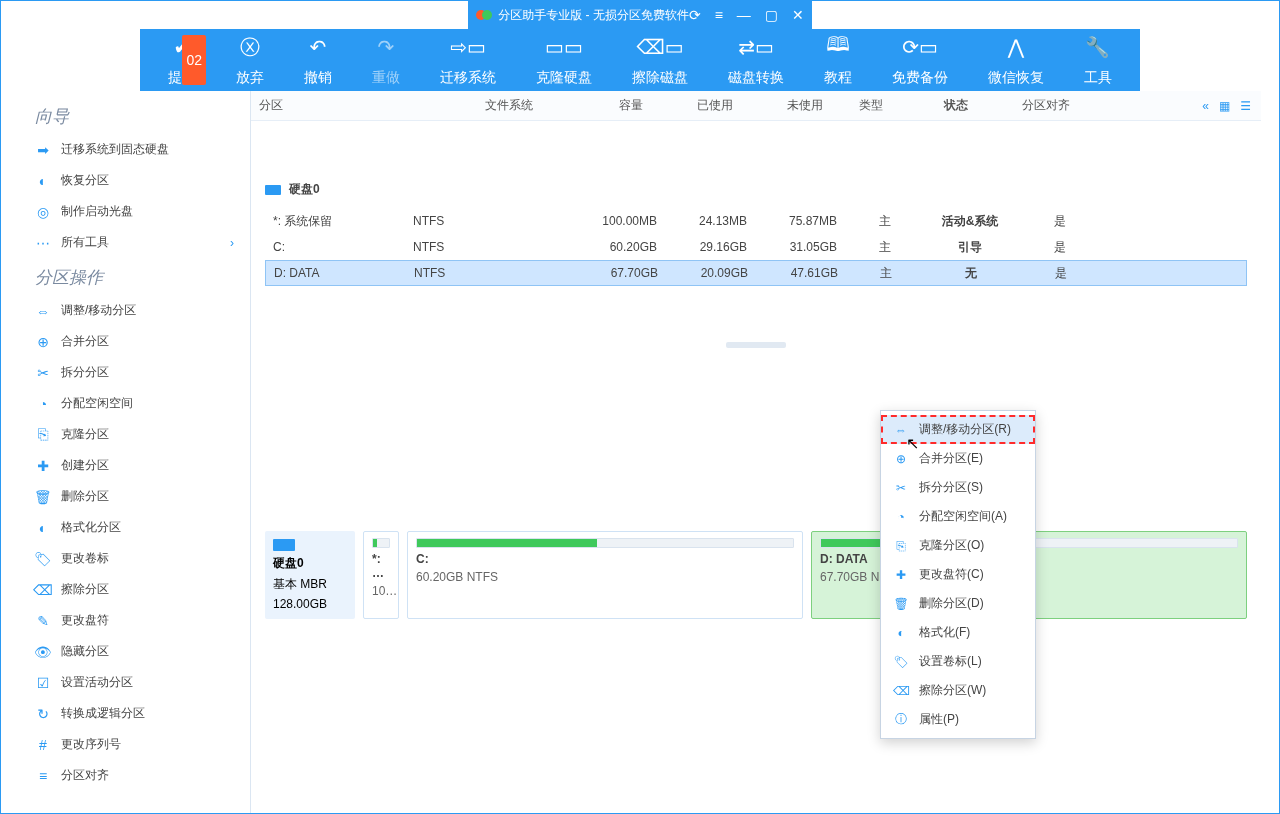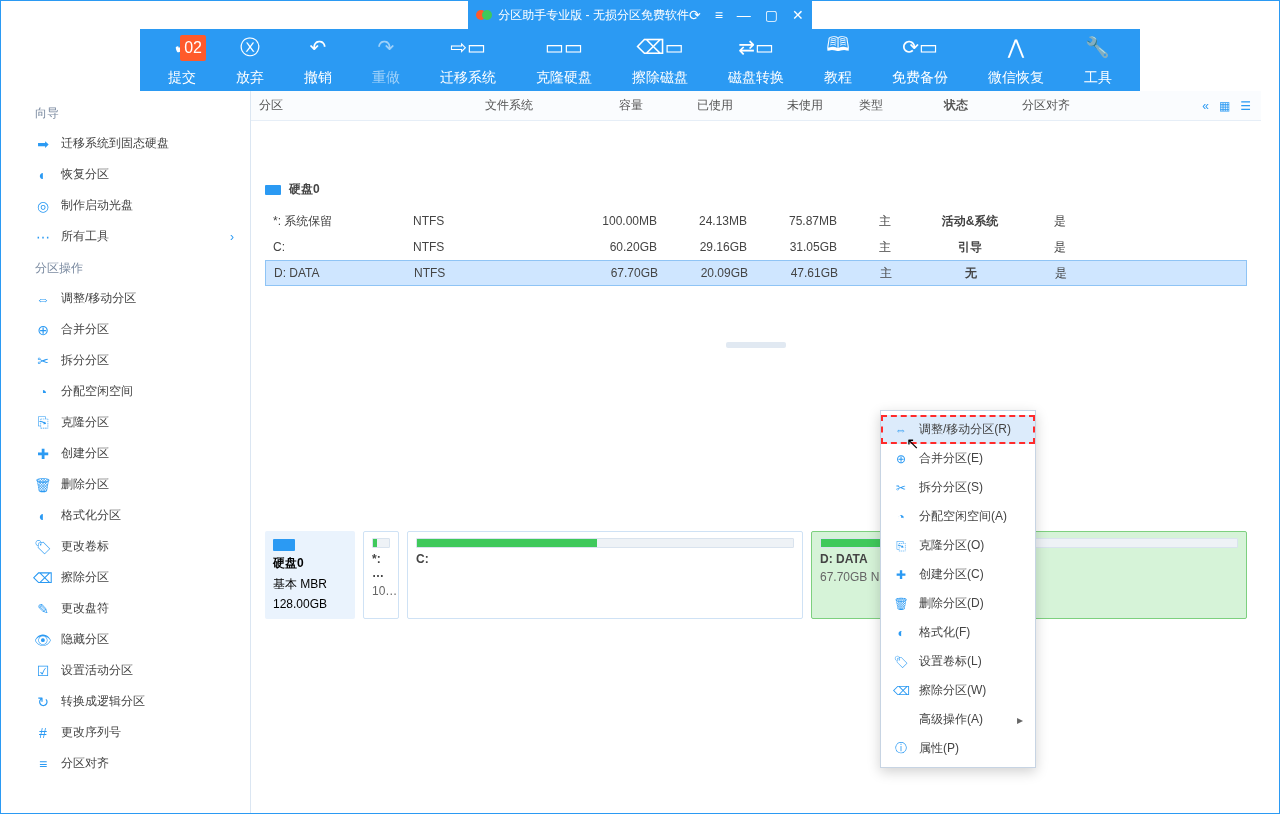--- a/index.html
+++ b/index.html
@@ -8,25 +8,25 @@
 .titlebar{height:28px;background:#2b9af3;color:#fff;display:flex;align-items:center;padding:0 8px;}
 .titlebar .logo{width:16px;height:16px;margin-right:6px;display:inline-flex;}
 .titlebar .title{flex:1;font-size:12px;}
 .titlebar .winbtns{display:flex;gap:14px;align-items:center;}
 .titlebar .winbtns span{cursor:pointer;font-size:14px;line-height:1;}
 .toolbar{height:62px;background:#2b9af3;display:flex;align-items:stretch;padding:0 8px;}
 .tb-btn{display:flex;flex-direction:column;align-items:center;justify-content:center;color:#fff;padding:0 20px;cursor:pointer;position:relative;}
 .tb-btn.disabled{opacity:.55;cursor:default;}
 .tb-btn .tb-ico{height:28px;display:flex;align-items:center;justify-content:center;font-size:20px;}
 .tb-btn .tb-lbl{font-size:14px;margin-top:8px;}
-.tb-badge{position:absolute;top:6px;right:10px;background:#ff5a2b;color:#fff;font-size:16px;padding:4px 4px;border-radius:2px;}
+.tb-badge{position:absolute;top:6px;right:10px;background:#ff5a2b;color:#fff;font-size:14px;padding:17px 4px;border-radius:2px;}
 .tb-spacer{flex:1;}
 .content{flex:1;display:flex;min-height:0;}
 .sidebar{width:232px;border-right:1px solid #dbe6f2;background:#fff;overflow-y:auto;padding:6px 0;}
-.side-head{color:#7a8aa0;font-size:12px;padding:8px 16px 6px;}
+.side-head{color:#7a8aa0;font-size:17px;padding:8px 16px 6px;font-style:italic;}
 .side-item{display:flex;align-items:center;gap:10px;padding:7px 16px;color:#444;cursor:pointer;}
 .side-item .si-ico{width:16px;height:16px;color:#2b9af3;display:inline-flex;align-items:center;justify-content:center;font-size:14px;}
 .side-item .chev{margin-left:auto;color:#2b9af3;}
 .main{flex:1;display:flex;flex-direction:column;background:#fff;min-width:0;gap:48px;}
 .grid-head{display:flex;align-items:center;border-bottom:1px solid #e6eef7;height:30px;background:#fafcfe;}
 .gh-cell{padding:0 8px;color:#555;cursor:pointer;text-align:right;}
 .gh-cell.first{text-align:left;}
 .gh-misc{margin-left:auto;display:flex;align-items:center;gap:10px;padding-right:10px;color:#2b9af3;}
 .disk-sec{padding:12px 14px 8px;}
 .disk-hdr{display:flex;align-items:center;gap:8px;color:#444;font-weight:bold;margin-bottom:10px;}
@@ -302,20 +302,21 @@
                 <div class="fill" style="width:24%"></div>
               </div>
   <div class="plabel">*: …</div>
   <div class="psub">10…</div>
             </div>
             <div class="dm-part" style="width: 396px;">
               <div class="bar">
                 <div class="fill" style="width:48%"></div>
               </div>
   <div class="plabel">C:</div>
+  <div class="psub">60.20GB NTFS</div>
             </div>
             <div class="dm-part sel" style="width: 436px; flex: 1 1 0%;">
               <div class="bar">
                 <div class="fill" style="width:30%"></div>
               </div>
   <div class="plabel">D: DATA</div>
   <div class="psub">67.70GB N</div>
             </div>
           </div>
       </div>
@@ -341,41 +342,36 @@
     <div class="ctx-item">
       <span class="ci-ico">◔</span>
       <span>分配空闲空间(A)</span>
     </div>
     <div class="ctx-item">
       <span class="ci-ico">⎘</span>
       <span>克隆分区(O)</span>
     </div>
     <div class="ctx-item">
       <span class="ci-ico">✚</span>
-      <span>创建分区(C)</span>
+      <span>更改盘符(C)</span>
     </div>
     <div class="ctx-item">
       <span class="ci-ico">🗑</span>
       <span>删除分区(D)</span>
     </div>
     <div class="ctx-item">
       <span class="ci-ico">◐</span>
       <span>格式化(F)</span>
     </div>
     <div class="ctx-item">
       <span class="ci-ico">🏷</span>
       <span>设置卷标(L)</span>
     </div>
     <div class="ctx-item">
       <span class="ci-ico">⌫</span>
       <span>擦除分区(W)</span>
     </div>
     <div class="ctx-item">
-      <span class="ci-ico"></span>
-      <span>高级操作(A)</span>
-      <span class="arrow">▸</span>
-    </div>
-    <div class="ctx-item">
       <span class="ci-ico">ⓘ</span>
       <span>属性(P)</span>
     </div>
   </div>
 <div class="cursor">↖</div>
 
 </body></html>

